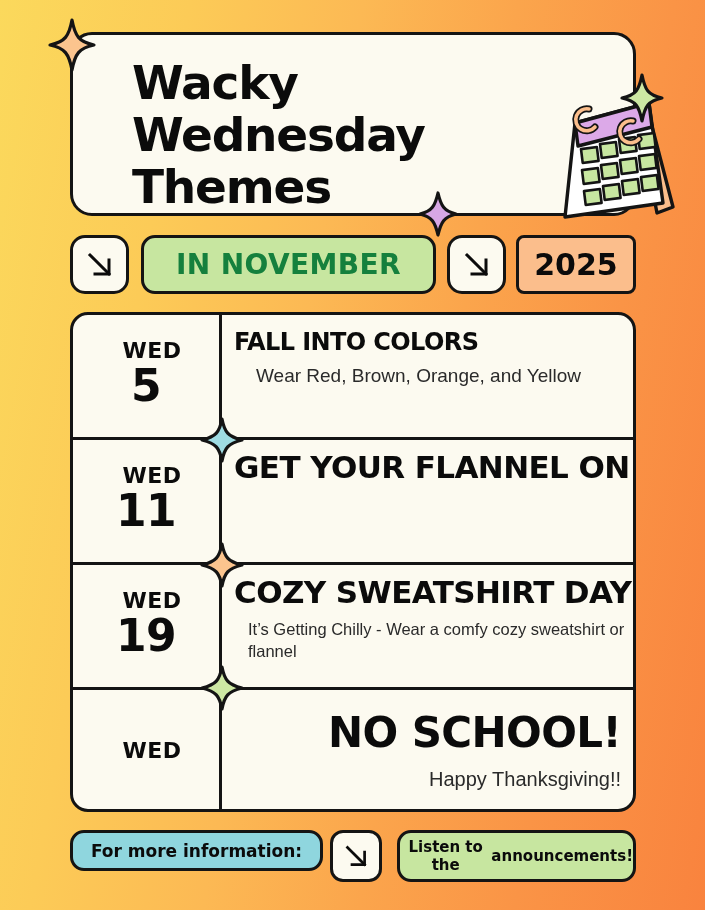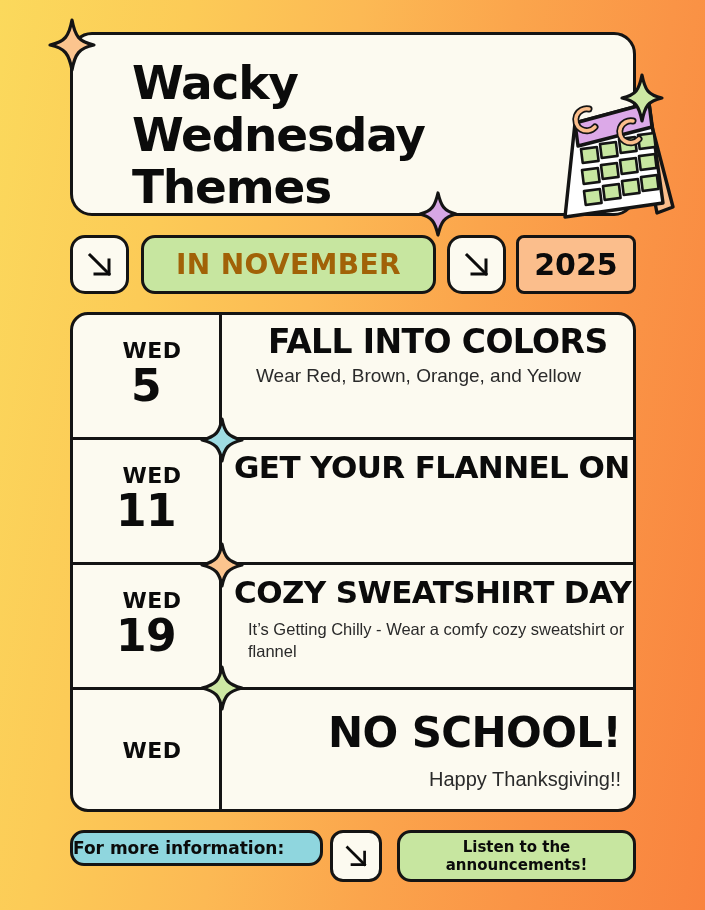--- a/index.html
+++ b/index.html
@@ -75,21 +75,21 @@
     background: #C7E6A0;
     border: 3px solid #141414;
     border-radius: 14px;
     display: flex; align-items: center; justify-content: center;
   }
   #month-pill .txt {
     font-family: "DejaVu Sans", sans-serif;
     font-weight: bold;
     font-size: 28px;
     letter-spacing: 0.4px;
-    color: #a16207;
+    color: #15803d;
   }
 
   #year-pill {
     position: absolute;
     left: 516px; top: 235px; width: 120px; height: 59px;
     background: #FBBE8C;
     border: 3px solid #141414;
     border-radius: 8px;
     display: flex; align-items: center; justify-content: center;
   }
@@ -162,62 +162,62 @@
   }
   .themecell .theme-sub {
     font-family: "Liberation Sans", sans-serif;
     font-size: 19px;
     line-height: 27px;
     color: #2A2A2A;
     margin-top: 2px;
   }
 
   
-  .row-1 .theme-title { font-size: 33px; margin-left: 34px; }
+  .row-1 .theme-title { font-size: 24px; }
   .row-1 .theme-sub { padding-left: 22px; }
 
   .row-2 .theme-title { text-align: left; font-size: 31px; }
   .row-2 .theme-sub { text-align: center; margin-top: 12px; }
 
   .row-3 .theme-title { font-size: 31px; }
   .row-3 .theme-sub { font-size: 16.5px; line-height: 22px; padding-left: 14px; margin-top: 8px; }
 
   .row-4 { justify-content: flex-start; }
   .row-4 .themecell { align-items: flex-end; justify-content: center; padding-top: 4px; }
   .row-4 .theme-title { font-size: 42px; line-height: 46px; text-align: center; }
   .row-4 .theme-sub { font-size: 20px; text-align: center; margin-top: 10px; }
 
   
   #info-pill {
     position: absolute;
-    left: 70px; top: 830px; width: 253px; height: 36px;
+    left: 70px; top: 830px; width: 253px; height: 41px;
     background: #8FD6DE;
     border: 3px solid #141414;
     border-radius: 14px;
-    display: flex; align-items: center; justify-content: flex-start;
+    display: flex; align-items: center; justify-content: center;
   }
   #info-pill .txt {
     font-family: "DejaVu Sans", sans-serif;
     font-weight: bold;
     font-size: 17px;
     color: #0B0B0B;
   }
 
   #arrow-3 {
     left: 330px; top: 830px; width: 52px; height: 52px;
     border-radius: 13px;
   }
 
   #announce-pill {
     position: absolute;
     left: 397px; top: 830px; width: 239px; height: 52px;
     background: #C7E6A0;
     border: 3px solid #141414;
     border-radius: 14px;
-    display: flex; flex-direction: column; align-items: center; justify-content: center;
+    display: flex; flex-direction: row; align-items: center; justify-content: center;
   }
   #announce-pill .txt {
     font-family: "DejaVu Sans", sans-serif;
     font-weight: bold;
     font-size: 15px;
     line-height: 18px;
     color: #0B0B0B;
     text-align: center;
   }
 

